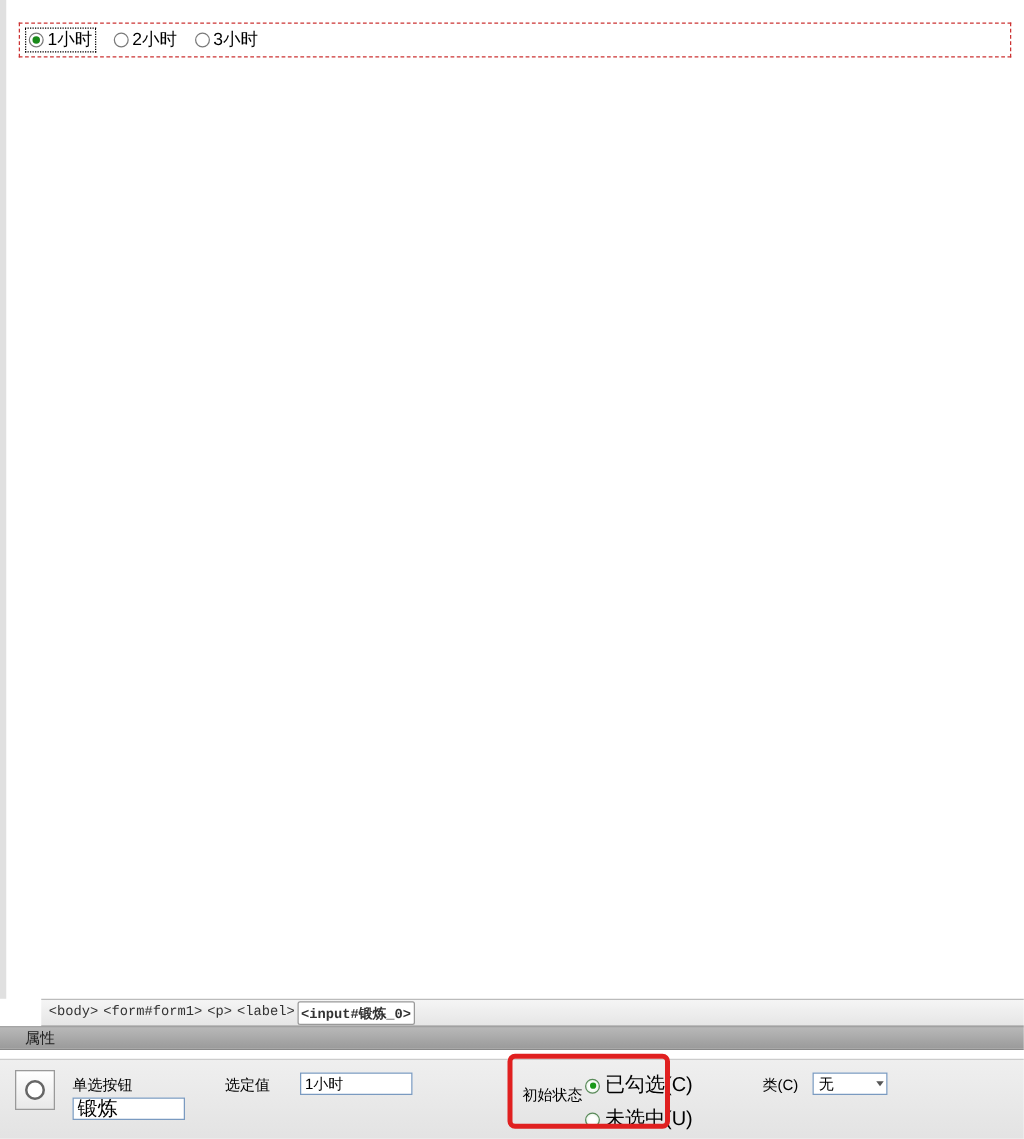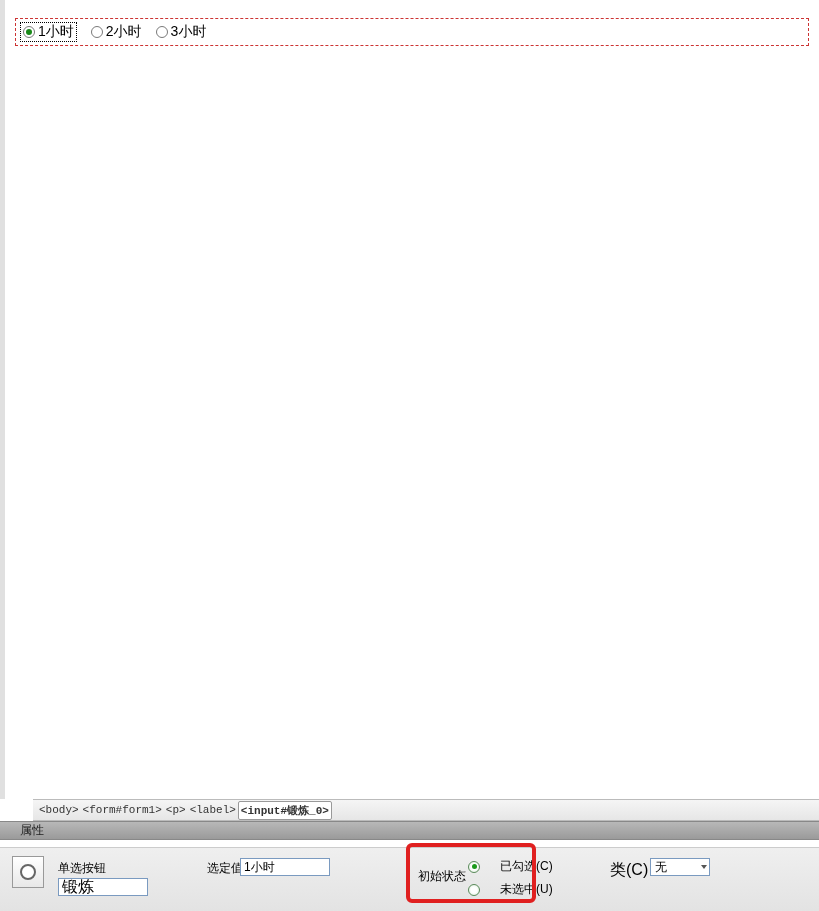--- a/index.html
+++ b/index.html
@@ -154,21 +154,21 @@
       height: 18px;
       border: 1px solid #7a9ac0;
       background: #fff;
       font-size: 16px;
       padding: 0 3px;
       font-family: Liberation Serif, serif;
     }
     
     .selected-value-label {
       position: absolute;
-      left: 207px;
+      left: 180px;
       top: 12px;
       font-size: 12px;
     }
     
     .selected-value-input {
       position: absolute;
       left: 240px;
       top: 10px;
       width: 90px;
       height: 18px;
@@ -200,23 +200,23 @@
     
     .state-radio-group {
       position: absolute;
       left: 468px;
       top: 10px;
     }
     
     .state-radio-row {
       display: flex;
       align-items: center;
-      gap: 20px;
+      gap: 4px;
       margin-bottom: 6px;
-      font-size: 12px;
+      font-size: 16px;
     }
     
     .win-radio {
       width: 12px;
       height: 12px;
       border-radius: 50%;
       border: 1px solid #5a8a5a;
       background: radial-gradient(circle, #fff 40%, #d8ecd8 100%);
       display: flex;
       align-items: center;
@@ -229,21 +229,21 @@
       width: 5px;
       height: 5px;
       border-radius: 50%;
       background: #1a9a1a;
     }
     
     .class-label {
       position: absolute;
       left: 610px;
       top: 12px;
-      font-size: 16px;
+      font-size: 12px;
     }
     
     .class-select {
       position: absolute;
       left: 650px;
       top: 10px;
       width: 60px;
       height: 18px;
       border: 1px solid #7a9ac0;
       background: #fff;

